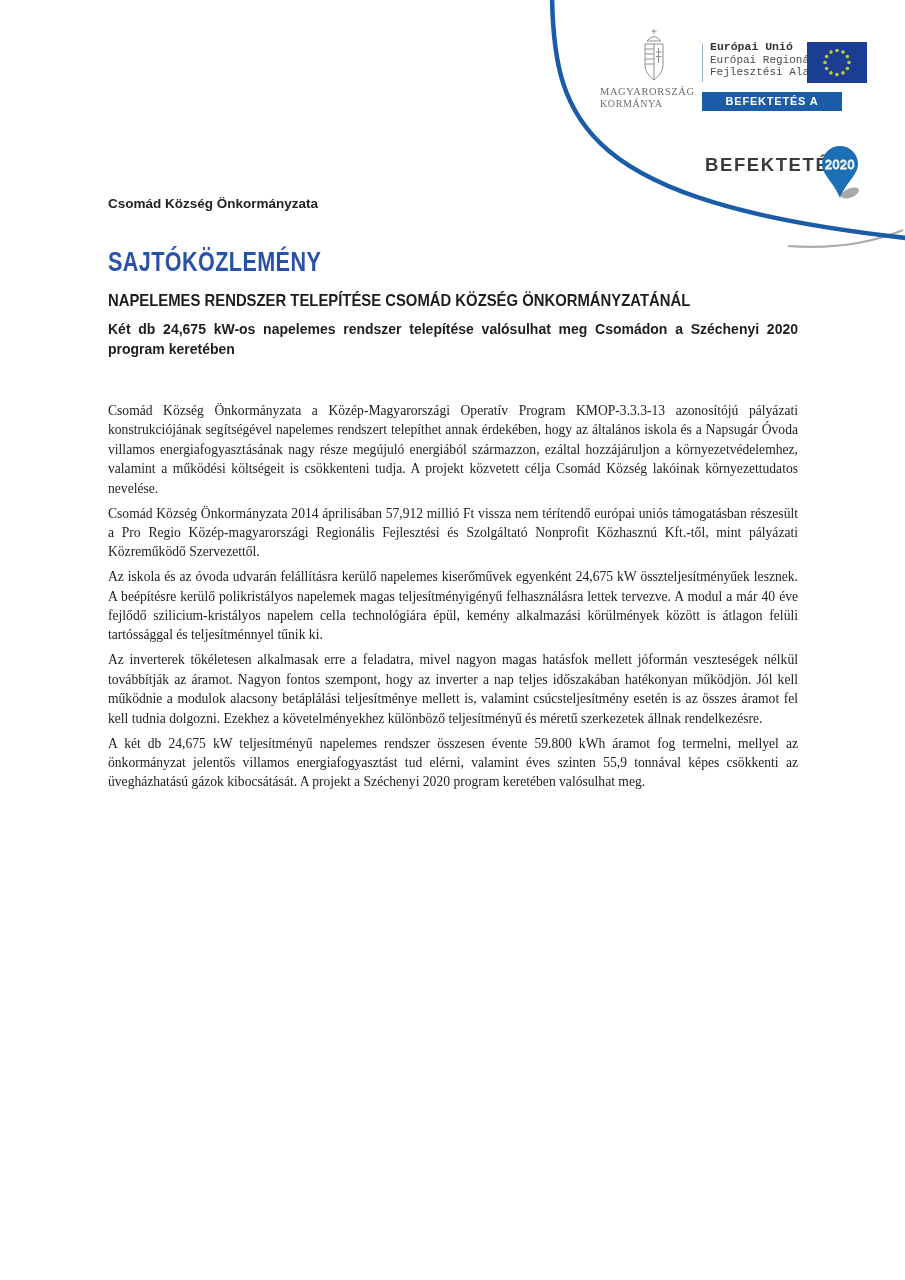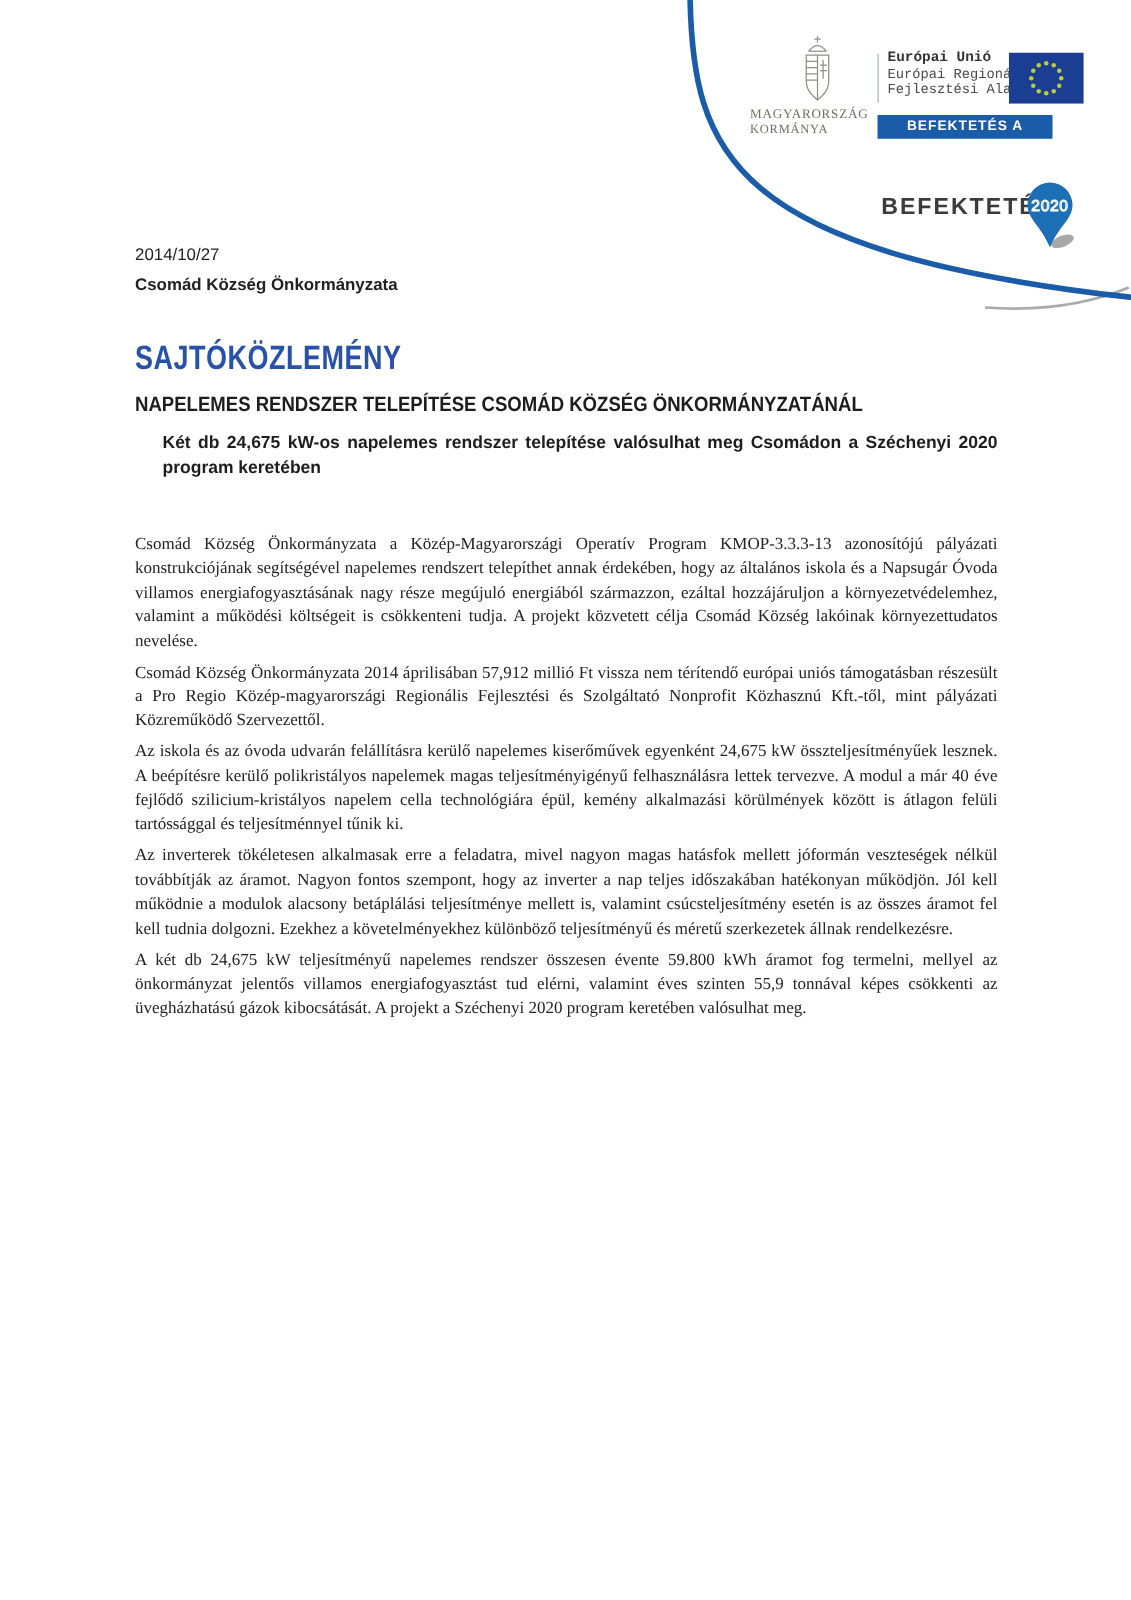--- a/index.html
+++ b/index.html
@@ -49,21 +49,21 @@
     transform:scaleX(0.8); transform-origin:left center;
     white-space:nowrap; margin-bottom:13px;
   }
   .doc-subtitle {
     font-size:16.5px; font-weight:bold; color:#1d1d1d;
     transform:scaleX(0.9); transform-origin:left center;
     white-space:nowrap; margin-bottom:10px;
   }
   .doc-lead {
     font-size:14px; font-weight:bold; line-height:19.5px;
-    text-align:justify; margin-bottom:42px; color:#1d1d1d;margin-left:22px;
+    text-align:justify; margin-bottom:42px; color:#1d1d1d;
   }
   .body-text p {
     font-size:13.6px; line-height:19.4px; text-align:justify;
     margin-bottom:5.5px;
     font-family:Liberation Serif, serif;
   }
 </style>
 </head>
 <body>
 
@@ -125,21 +125,20 @@
       <svg class="sz-pin" width="44" height="60" viewBox="0 0 44 60">
         <ellipse cx="31" cy="50" rx="9.5" ry="4.5" fill="#A8A8A8" transform="rotate(-22 31 50)"></ellipse>
         <path d="M3,21 A18,18 0 1 1 39,21 C39,32 28,38 21,55 C14,38 3,32 3,21 Z" fill="#1C6FB4"></path>
         <text x="21" y="26" text-anchor="middle" font-size="12.5" letter-spacing="0.5" fill="none" stroke="#ffffff" stroke-width="0.9" font-family="Liberation Sans, sans-serif">2020</text>
       </svg>
     </div>
 
   </div>
 
   <div class="content">
-    <div class="date-line">2014/10/27</div>
     <div class="org-line">Csomád Község Önkormányzata</div>
 
     <h1 class="doc-title">SAJTÓKÖZLEMÉNY</h1>
 
     <h2 class="doc-subtitle">NAPELEMES RENDSZER TELEPÍTÉSE CSOMÁD KÖZSÉG ÖNKORMÁNYZATÁNÁL</h2>
 
     <p class="doc-lead">Két db 24,675 kW-os napelemes rendszer telepítése valósulhat meg Csomádon a Széchenyi 2020 program keretében</p>
 
     <div class="body-text">
       <p>Csomád Község Önkormányzata a Közép-Magyarországi Operatív Program KMOP-3.3.3-13 azonosítójú pályázati konstrukciójának segítségével napelemes rendszert telepíthet annak érdekében, hogy az általános iskola és a Napsugár Óvoda villamos energiafogyasztásának nagy része megújuló energiából származzon, ezáltal hozzájáruljon a környezetvédelemhez, valamint a működési költségeit is csökkenteni tudja. A projekt közvetett célja Csomád Község lakóinak környezettudatos nevelése.</p>

